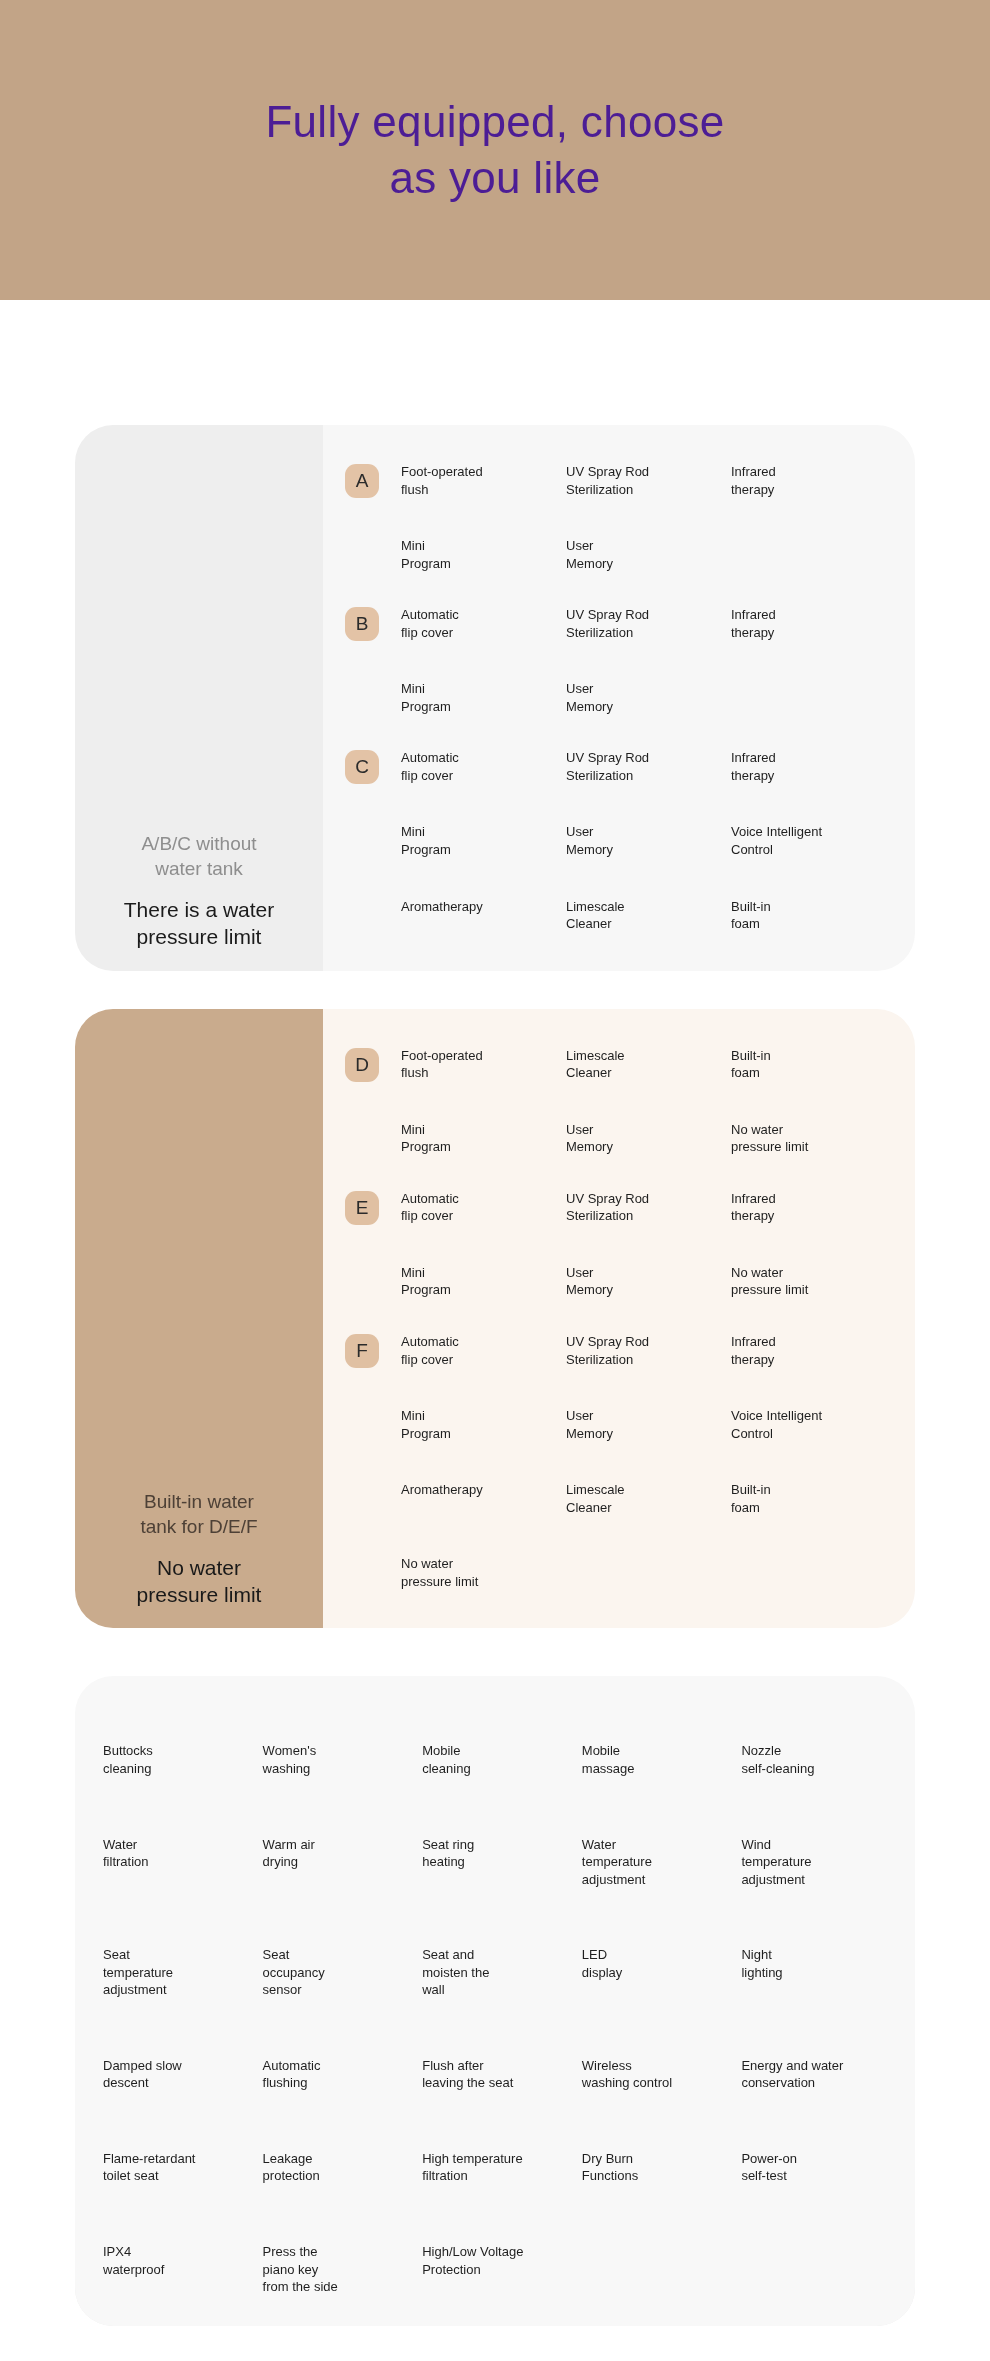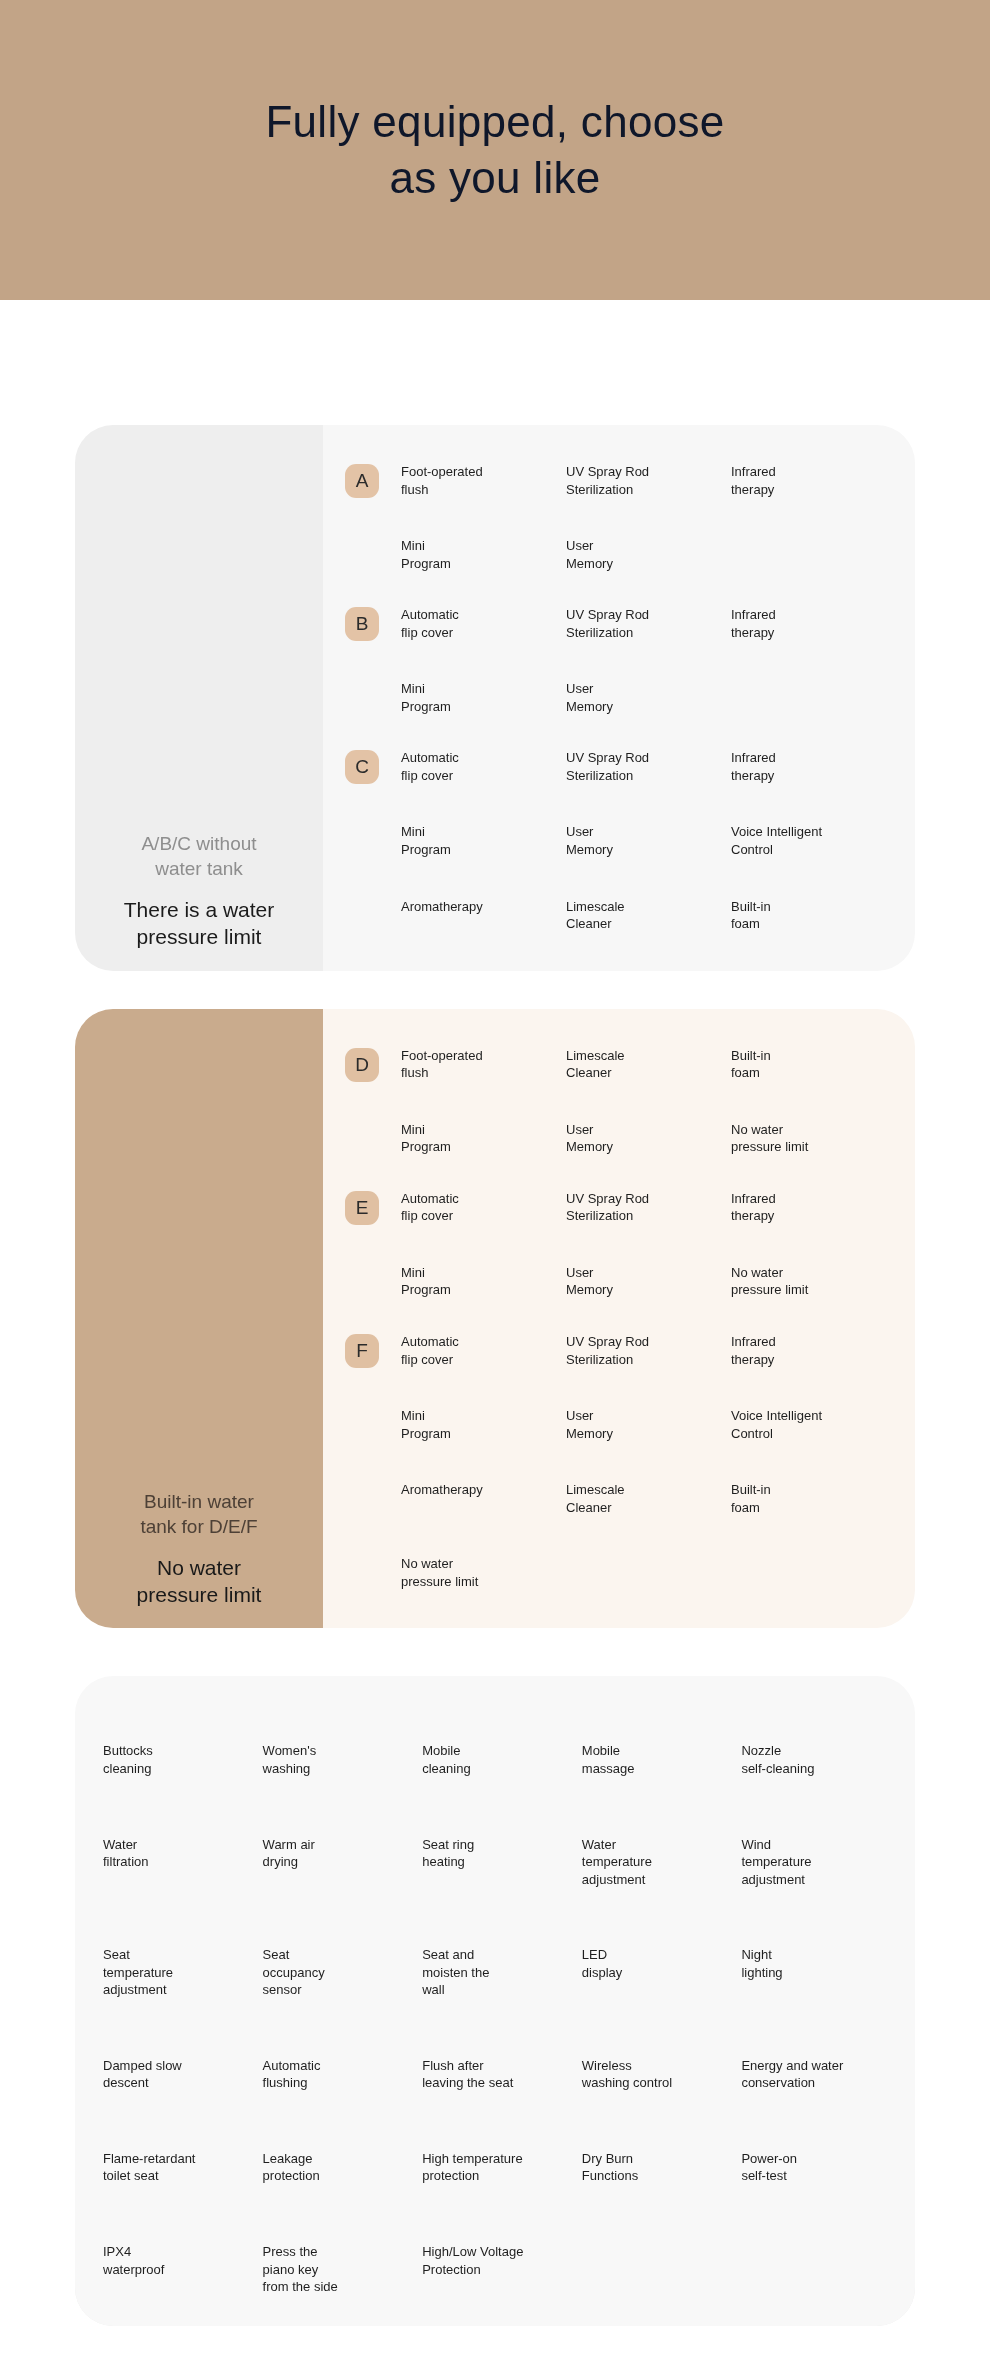--- a/index.html
+++ b/index.html
@@ -20,21 +20,21 @@
   
   .hero {
     width: 990px;
     height: 300px;
     background: #c2a487;
     display: flex;
     align-items: center;
     justify-content: center;
   }
   .hero-title {
-    color: #0f172a;
+    color: #4c1d95;
     font-size: 44px;
     line-height: 1.28;
     font-weight: 400;
     text-align: center;
     letter-spacing: 0.3px;
     white-space: pre-line;
   }
 
   
   .gap-after-hero { height: 125px; }
@@ -401,21 +401,21 @@
       <div class="basic-item">Wireless
 washing control</div>
       <div class="basic-item">Energy and water
 conservation</div>
 
       <div class="basic-item">Flame-retardant
 toilet seat</div>
       <div class="basic-item">Leakage
 protection</div>
       <div class="basic-item">High temperature
-protection</div>
+filtration</div>
       <div class="basic-item">Dry Burn
 Functions</div>
       <div class="basic-item">Power-on
 self-test</div>
 
       <div class="basic-item">IPX4
 waterproof</div>
       <div class="basic-item">Press the
 piano key
 from the side</div>

